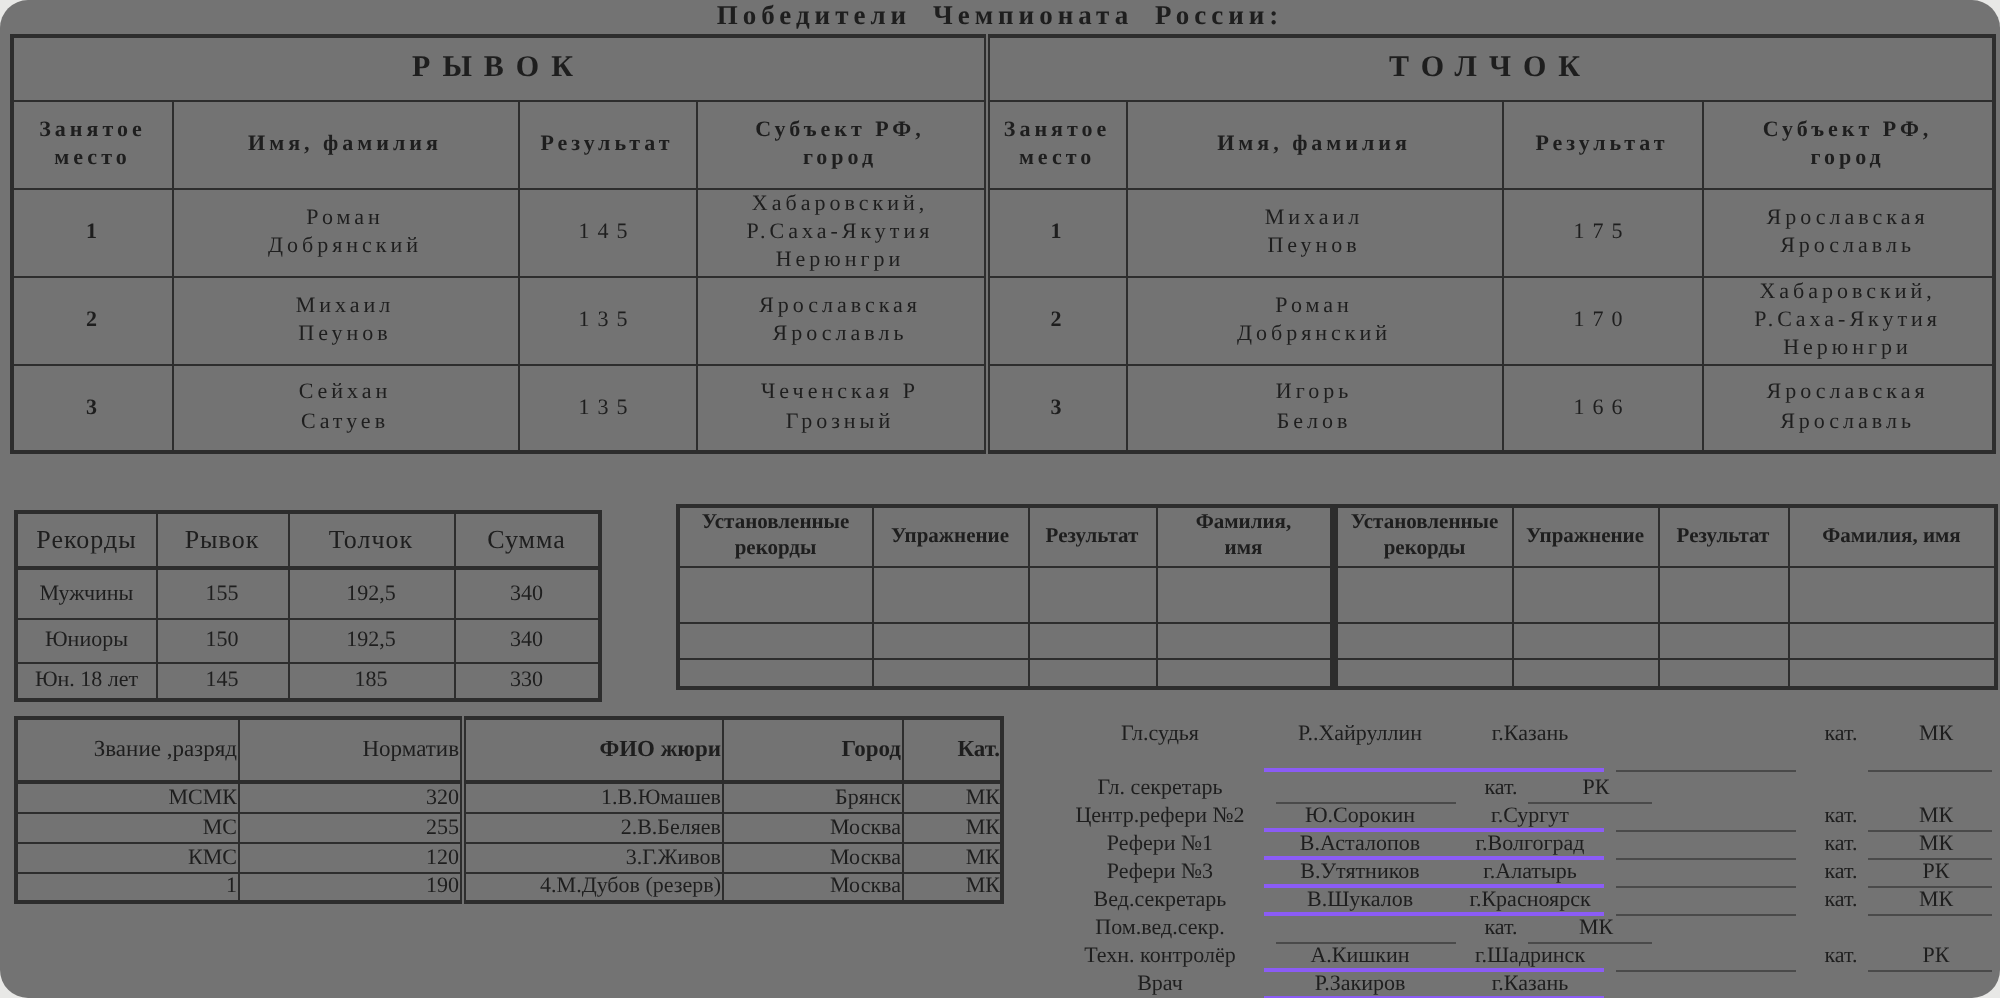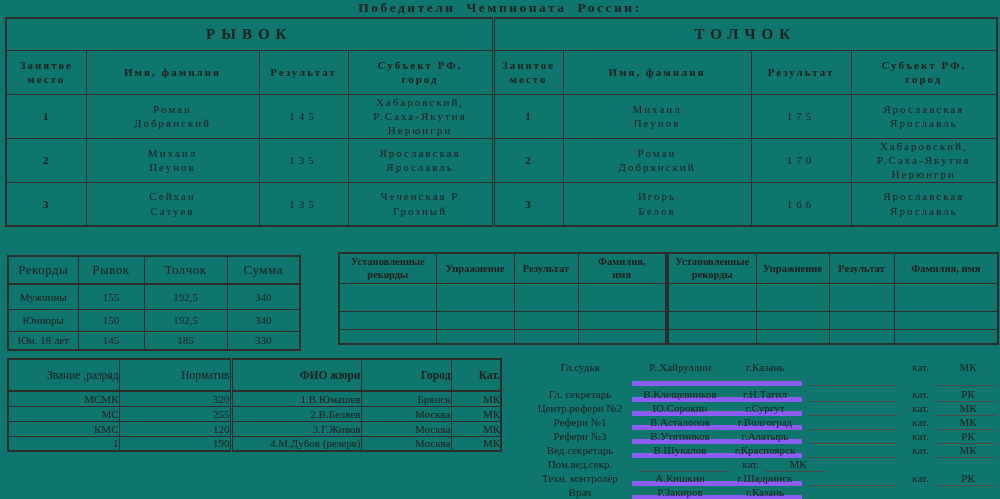--- a/index.html
+++ b/index.html
@@ -1,20 +1,20 @@
 <!DOCTYPE html>
 <html><head>
 <meta charset="utf-8">
 <style>
   * { margin:0; padding:0; box-sizing:border-box; }
   html,body { background:#e8e8e6; }
   .page {
     position:relative; width:1000px; height:499px; margin:0 auto;
-    background:#0f766e; overflow:hidden;
-    font-family:"Liberation Serif", serif; color:#1e1e1e;
+    background:#737373; overflow:hidden;
+    font-family:"Liberation Serif", serif; color:#1e1e1e;border-radius:14px;
   }
   .doc-title {
     position:absolute; top:0; left:0; width:100%;
     text-align:center; font-weight:bold; font-size:13.5px;
     letter-spacing:2.5px; word-spacing:5px;
   }
   table { border-collapse:collapse; table-layout:fixed; }
   td, th { overflow:hidden; }
 
   
@@ -65,21 +65,21 @@
   .jury tr.head-row th { border-bottom:2px solid #2d2d2d; }
   .jury td.fio, .jury th.fio { border-left:3px double #2d2d2d; }
   .jury td.fio { text-align:right; padding-left:5px; }
   .jury tr.data-row { height:15px; }
 
   
   .officials { position:absolute; left:520px; top:361px; width:478px; font-size:11px; }
   .off-row { display:flex; height:14px; align-items:stretch; line-height:13px;text-align:center; }
   .off-row.first { height:25px; margin-bottom:2px; }
   .off-label { width:112px; padding-left:8px; }
-  .off-field { width:170px; border-bottom:5px solid #8b5cf6; display:flex; }
+  .off-field { width:170px; border-bottom:2px solid #8b5cf6; display:flex; }
   .off-name { width:96px; }
   .off-city { flex:1; }
   .off-blank { width:90px; margin-left:6px; border-bottom:1px solid #4a4a4a; }
   .off-kat { width:36px; padding-left:9px; }
   .off-cat { width:62px; border-bottom:1px solid #4a4a4a; padding-left:6px; }
   .off-row.no-cat .off-kat { visibility:hidden; }
   .off-row.no-cat .off-cat { border-bottom:none; }
 </style>
 </head>
 <body>
@@ -324,24 +324,20 @@
       <span class="off-field">
           <span class="off-name">Р..Хайруллин</span>
           <span class="off-city">г.Казань</span>
         </span>
       <span class="off-blank"></span>
       <span class="off-kat">кат.</span>
       <span class="off-cat">МК</span>
     </div>
     <div class="off-row">
       <span class="off-label">Гл. секретарь</span>
-      <span class="off-field">
-          <span class="off-name">В.Клещевников</span>
-          <span class="off-city">г.Н.Тагил</span>
-        </span>
       <span class="off-blank"></span>
       <span class="off-kat">кат.</span>
       <span class="off-cat">РК</span>
     </div>
     <div class="off-row">
       <span class="off-label">Центр.рефери №2</span>
       <span class="off-field">
           <span class="off-name">Ю.Сорокин</span>
           <span class="off-city">г.Сургут</span>
         </span>

